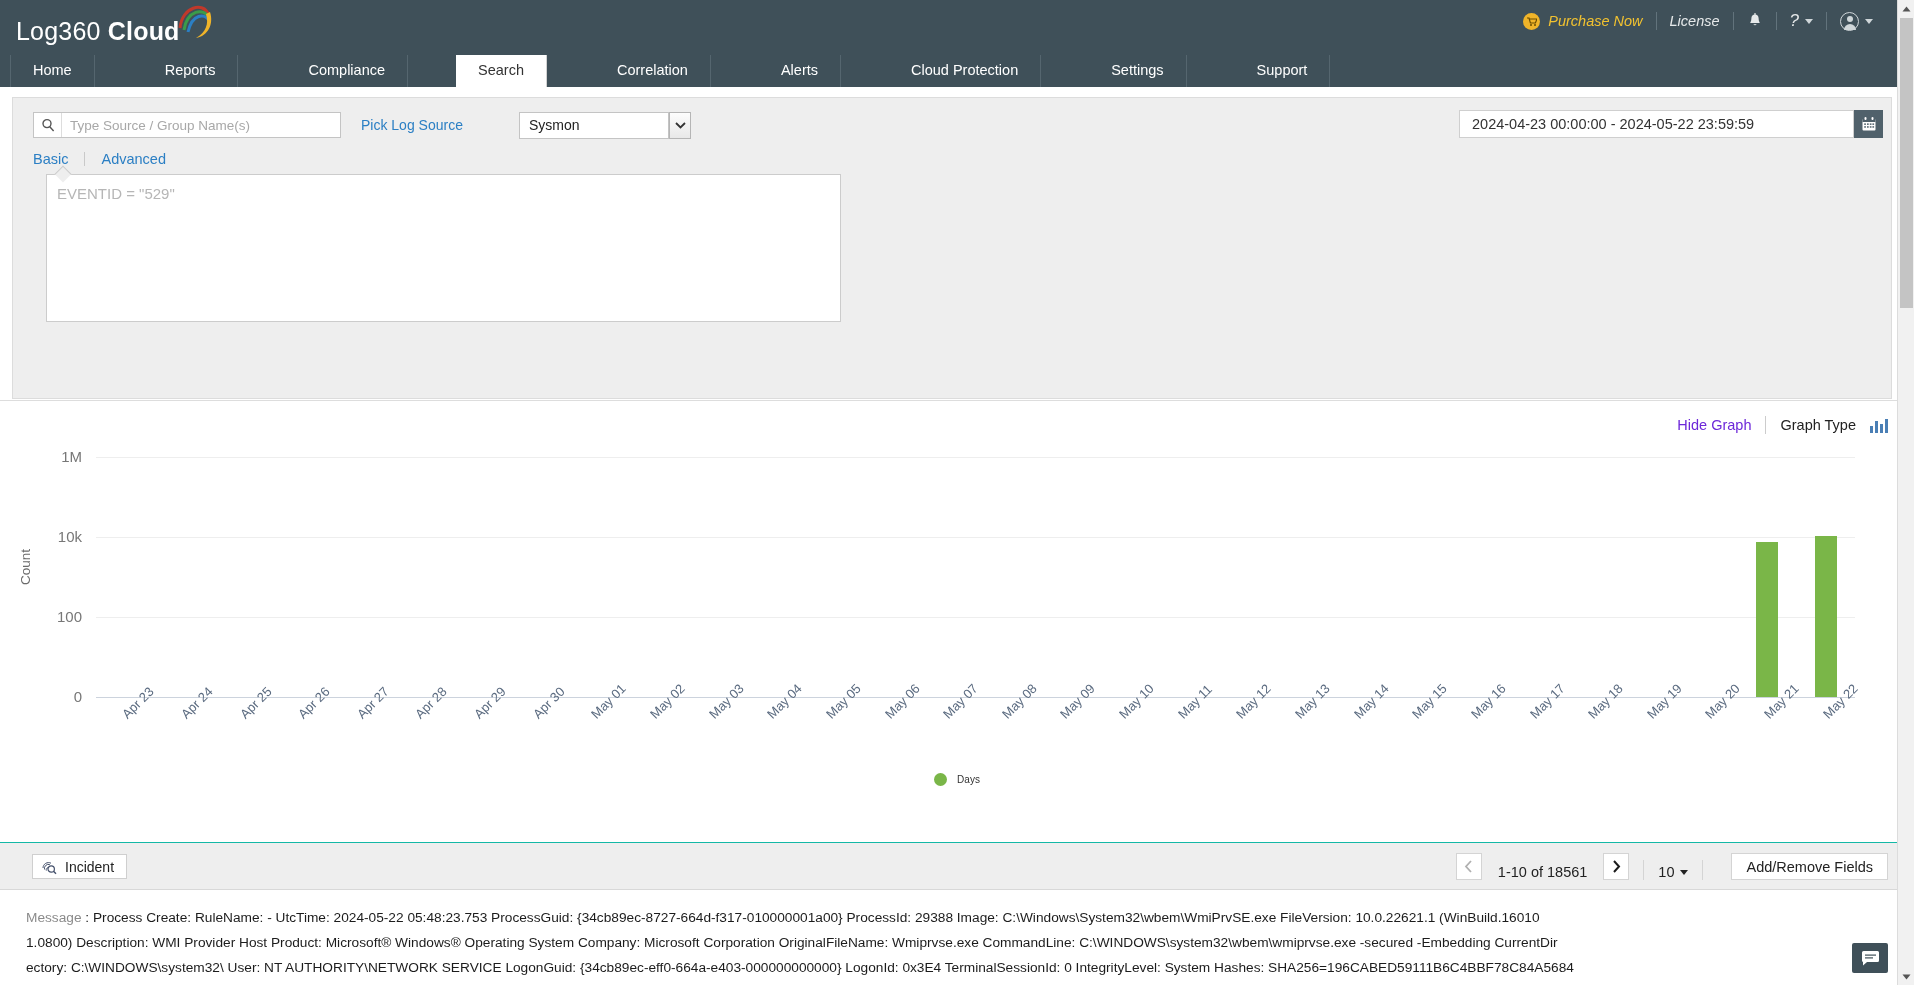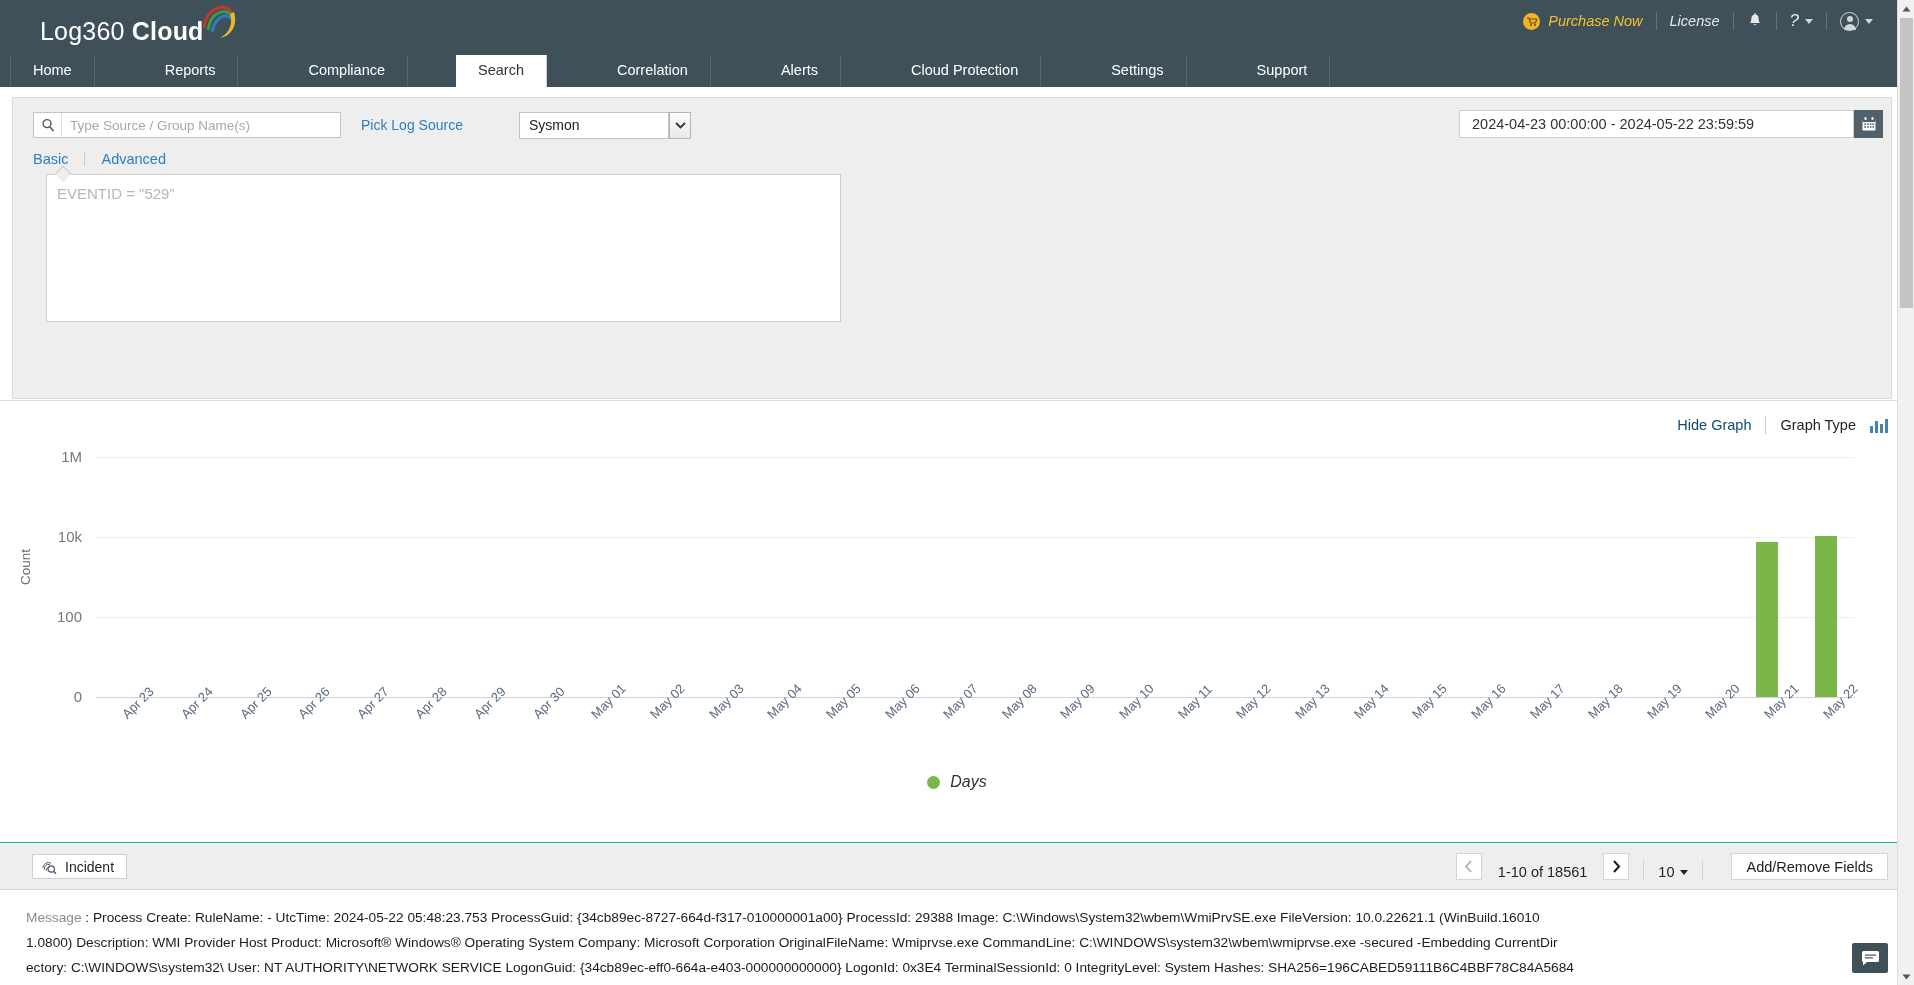--- a/index.html
+++ b/index.html
@@ -11,21 +11,21 @@
     background: #ffffff;
   }
   .app { position: relative; width: 1914px; height: 985px; background:#fff; }
 
   
   .header {
     height: 55px; background: #3f5059; position: relative;
     display:flex; align-items:center;
   }
   .logo-wrap { display:flex; align-items:flex-end; padding-left: 16px; position:relative; }
-  .logo-text { color:#ffffff; font-size:25px; letter-spacing:.2px; line-height:1; padding-bottom:4px;margin-left:24px;}
+  .logo-text { color:#ffffff; font-size:25px; letter-spacing:.2px; line-height:1; padding-bottom:4px;}
   .logo-text b { font-weight:700; }
   .logo-swoosh { position:relative; width:34px; height:40px; margin-left:-6px; }
   .logo-swoosh svg { position:absolute; left:0; top:-10px; }
 
   .header-right {
     position:absolute; right: 28px; top: 0; height:42px;
     display:flex; align-items:center; gap:0px; font-size:14.5px;font-style:italic;
   }
   .hdr-item { display:flex; align-items:center; color:#e6e9ea; padding: 0 13px; height:24px; cursor:pointer; }
   .hdr-sep { width:1px; height:18px; background:#62737c; }
@@ -145,21 +145,21 @@
     display:flex;align-items:center;justify-content:center;margin-right:10px;line-height:1;
   }
   .clear-label { font-size:14.5px; color:#333; }
 
   
   .graph-area {
     position:absolute; top:400px; left:0; right:0; height:442px; background:#fff;
     border-top:1px solid #dddddd;
   }
   .graph-head { position:absolute; right:26px; top:15px; display:flex; align-items:center; font-size:14.5px;}
-  .hide-graph { color:#0c4a6e; cursor:pointer; }
+  .hide-graph { color:#6d28d9; cursor:pointer; }
   .gh-sep { width:1px;height:18px;background:#cccccc;margin:0 14px; }
   .graph-type { color:#222; }
   .bar-icon { margin-left:14px; display:flex; align-items:flex-end; gap:2px; height:15px; }
   .bar-icon i { display:block; width:3px; background:#4a7fb5; }
 
   .chart {
     position:absolute; left:0; top:42px; width:1880px; height:320px;
   }
   .ylabel {
     position:absolute; left:18px; top:142px; font-size:13.5px; color:#6b6b6b;
@@ -170,21 +170,21 @@
   }
   .gridline { position:absolute; left:0; height:1px; background:#eeeeee; }
   .axisline { position:absolute; left:0; height:1px; background:#ccd3dd; }
   .xlab {
     position:absolute; font-size:13px; color:#5b6b80; white-space:nowrap;
     transform:rotate(-45deg); transform-origin:left top;
   }
   .bar { position:absolute; background:#7ab648; }
   .legend {
     position:absolute; left:0; right:0; top:372px; display:flex; align-items:center;
-    justify-content:center; font-size:16px; color:#333;font-style:italic;
+    justify-content:center; font-size:10px; color:#333;
   }
   .legend-dot { width:13px;height:13px;border-radius:50%;background:#7ab648;margin-right:10px; }
 
   
   .bottombar {
     position:absolute; left:0; right:0; top:842px; height:48px; background:#eeeeee;
     border-top:1px solid #14b8a6; border-bottom:1px solid #d8d8d8;
   }
   .incident-btn {
     position:absolute; left:32px; top:11px; height:25px; padding:0 12px 0 8px;

